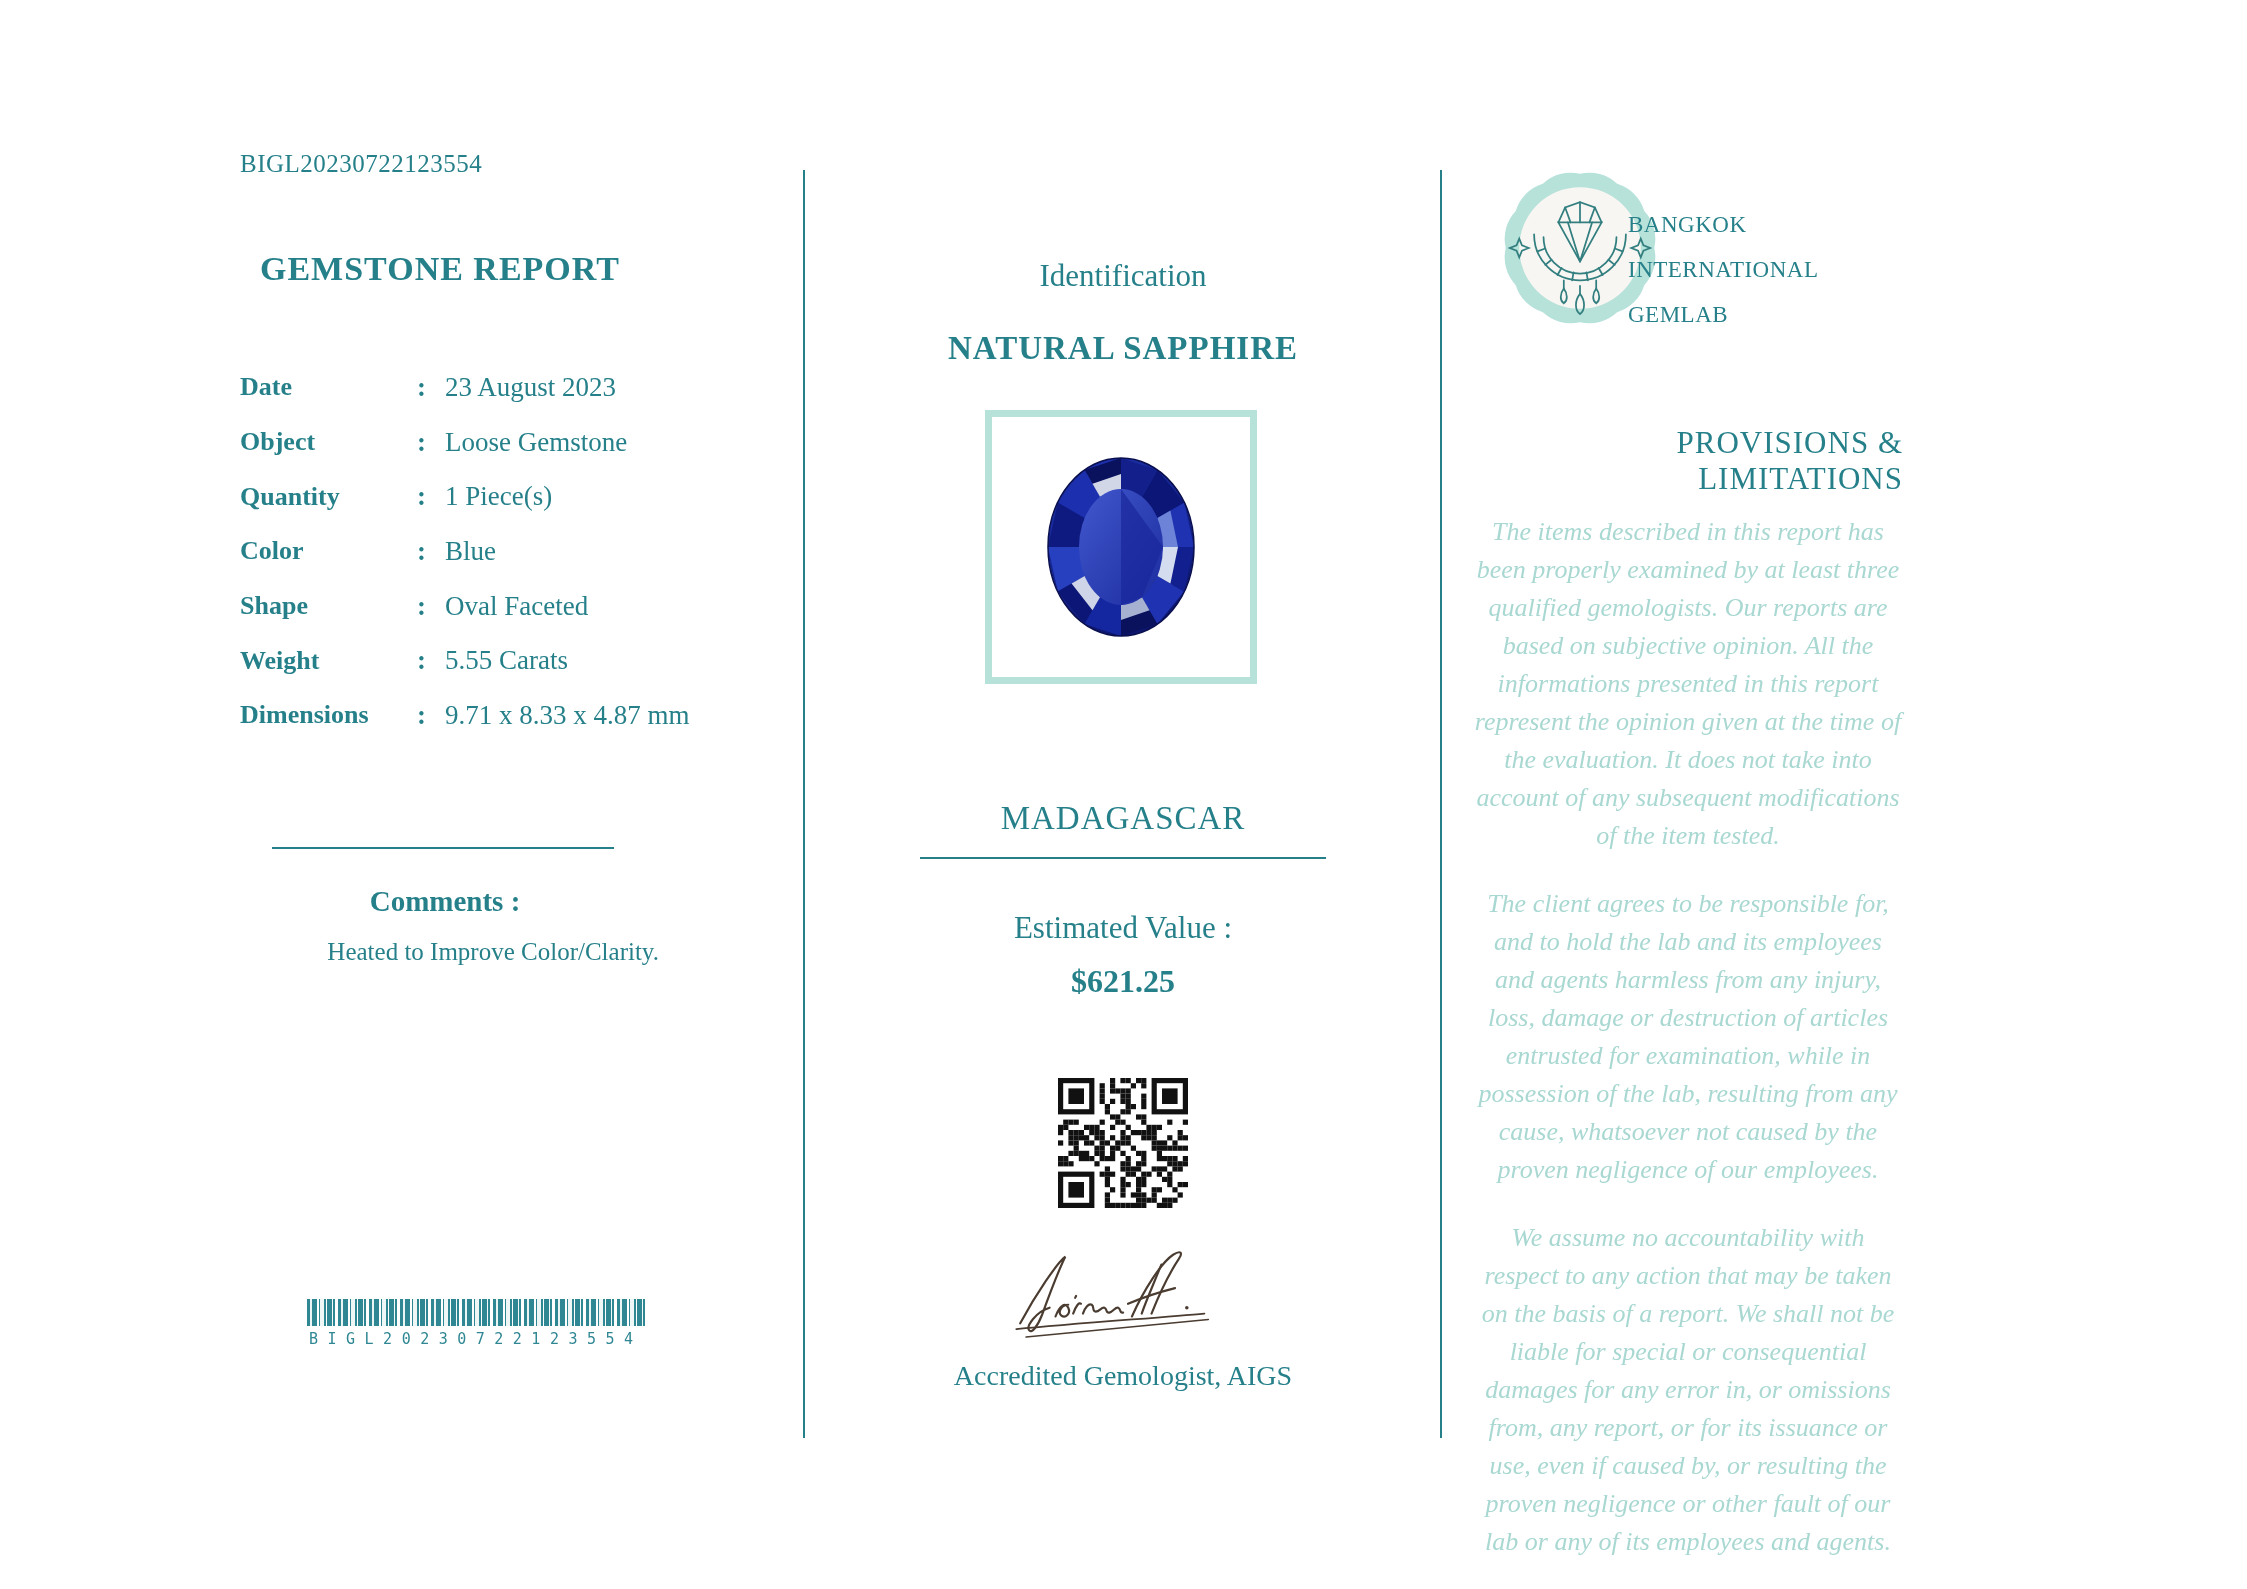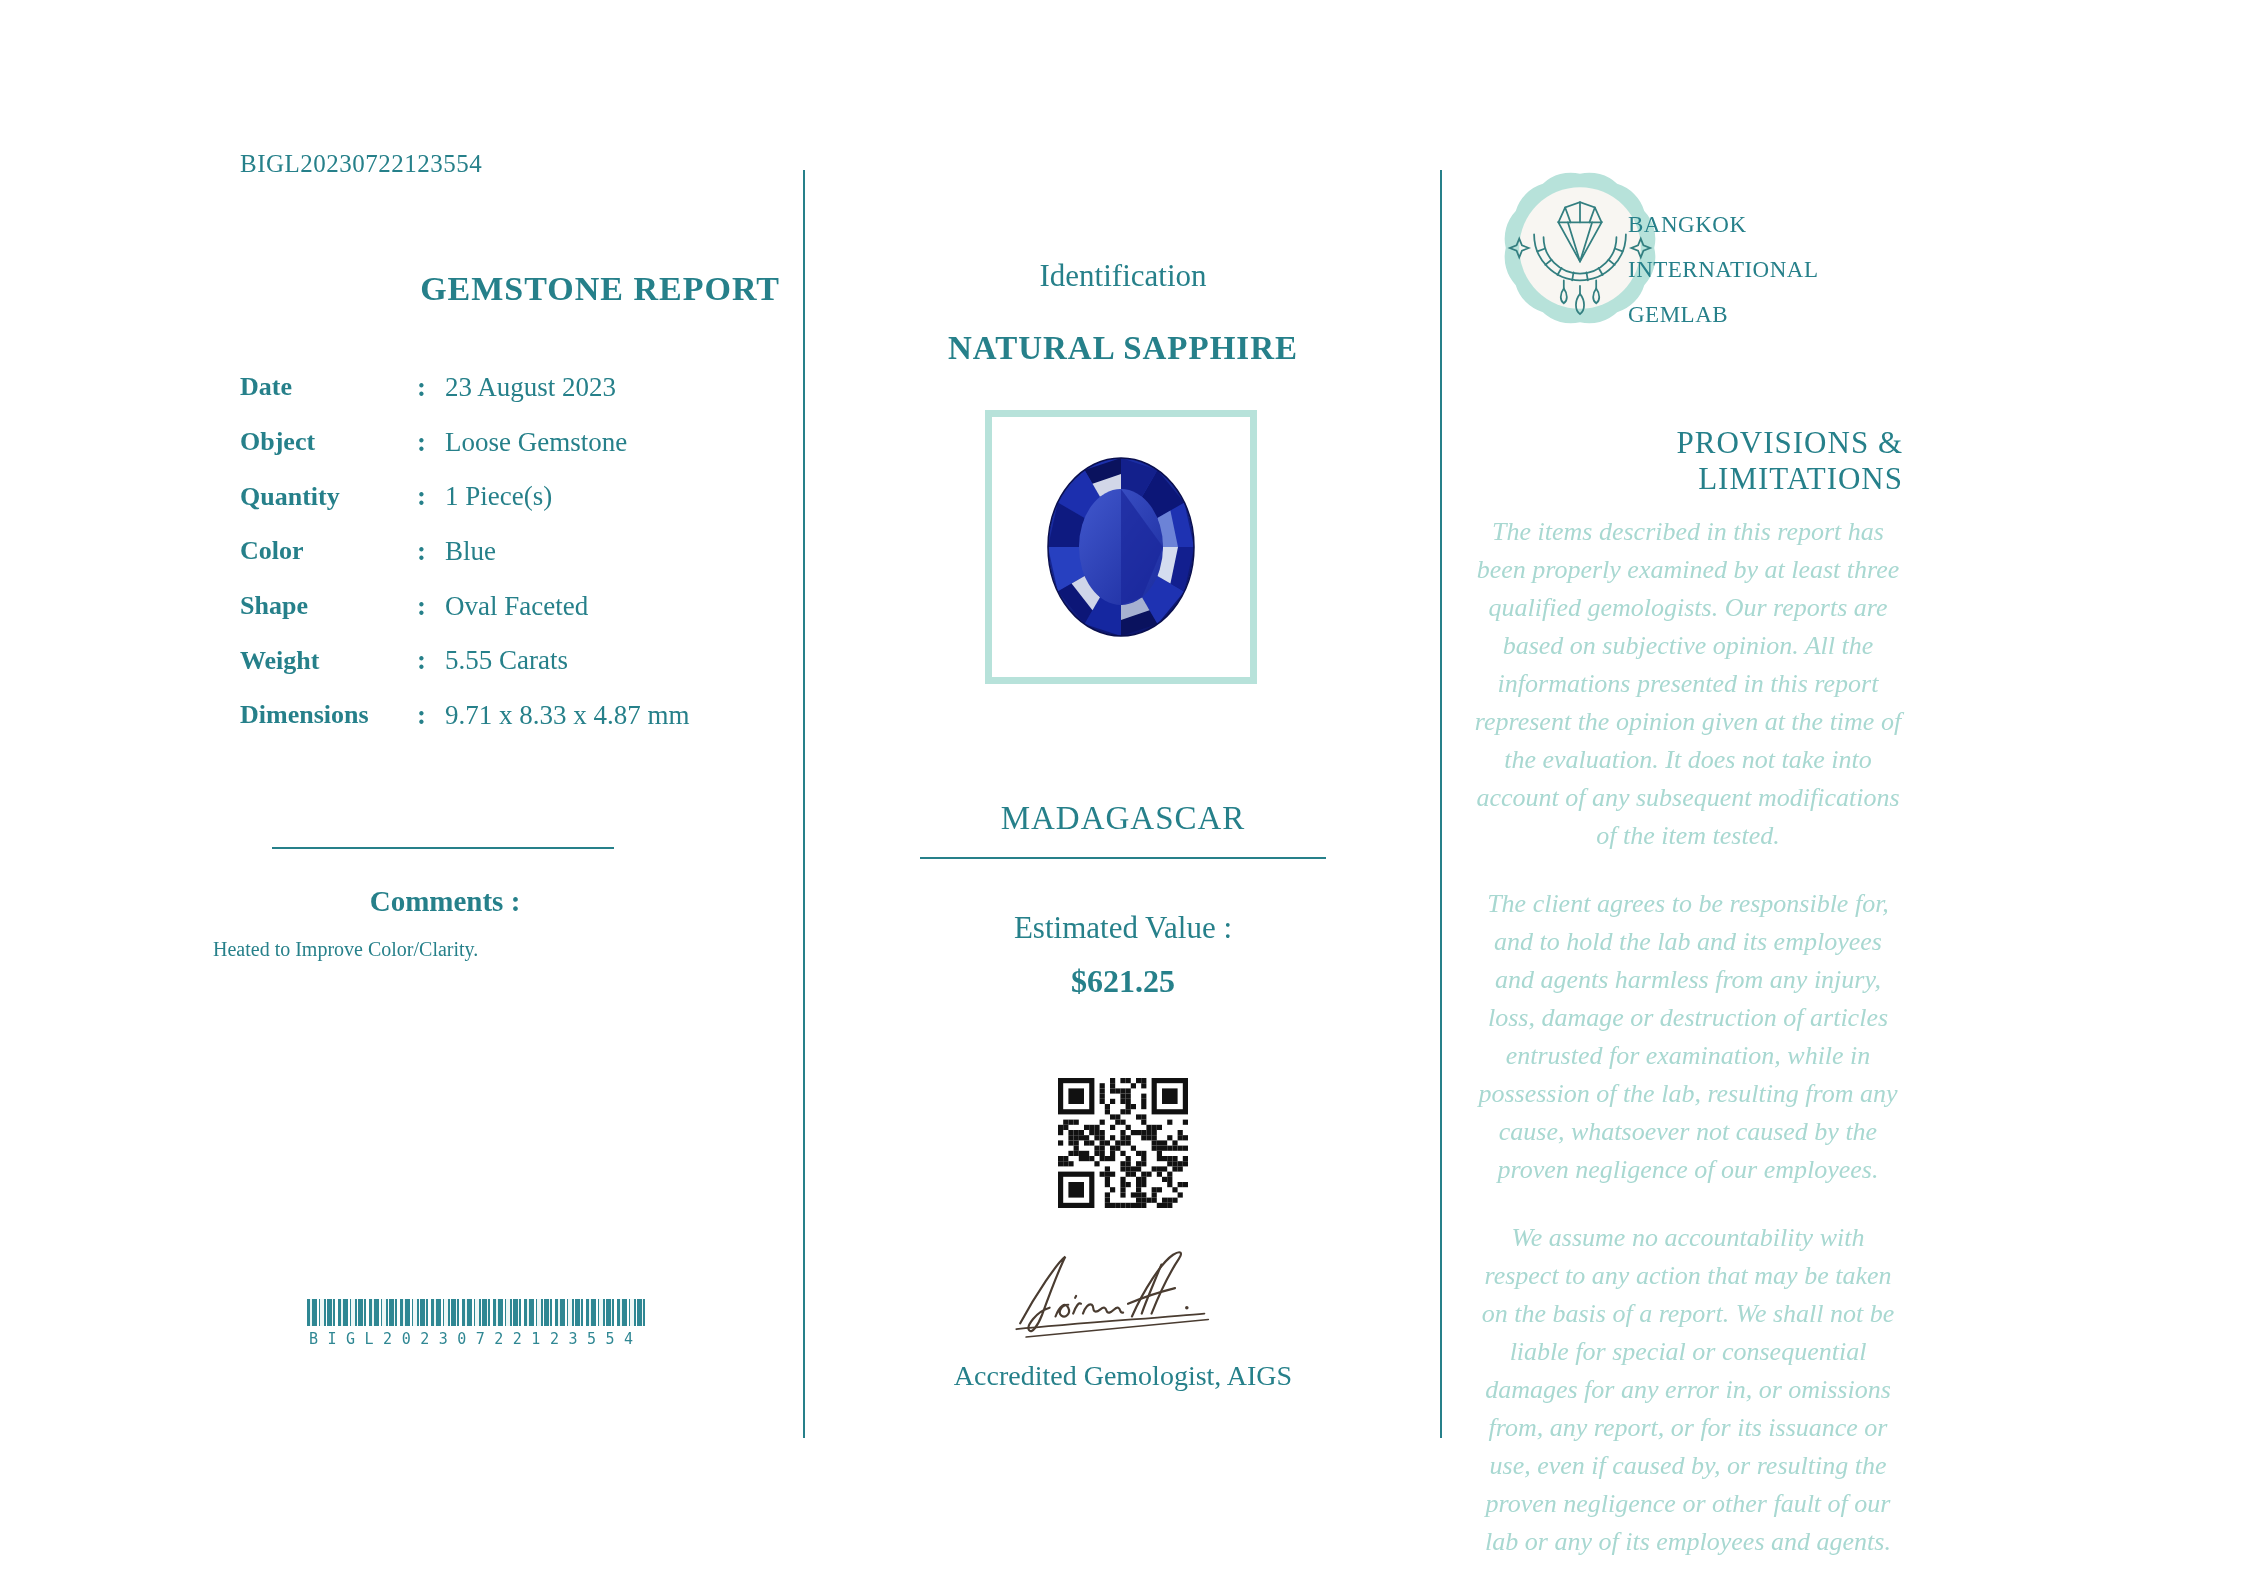--- a/index.html
+++ b/index.html
@@ -14,31 +14,31 @@
   .page{
     position:relative;width:2247px;height:1589px;background:#ffffff;
     font-family:"Liberation Serif","DejaVu Serif",serif;color:var(--teal);
     overflow:hidden;
   }
   .abs{position:absolute;}
   
   .vdiv{position:absolute;top:170px;height:1268px;width:2px;background:var(--teal);}
   
   .report-id{left:240px;top:150px;font-size:25px;letter-spacing:.5px;}
-  .report-title{left:260px;top:250px;width:520px;text-align:right;
-    font-size:34px;font-weight:bold;letter-spacing:1px;margin-top:20px;}
+  .report-title{left:260px;top:250px;width:520px;text-align:left;
+    font-size:34px;font-weight:bold;letter-spacing:1px;}
   .fields{left:240px;top:360px;width:470px;}
   .field-row{display:flex;align-items:center;height:54.7px;font-size:27px;}
   .f-label{width:177px;font-weight:bold;font-size:26px;}
   .f-colon{width:28px;font-weight:bold;}
   .f-value{flex:1;}
   .rule-left{left:272px;top:847px;width:342px;height:2px;background:var(--teal);}
   .comments-label{left:240px;top:885px;width:410px;text-align:center;
     font-size:29px;font-weight:bold;}
-  .comments-text{left:213px;top:938px;width:440px;text-align:left;font-size:20px;}
+  .comments-text{left:219px;top:938px;width:440px;text-align:right;font-size:25px;}
   .barcode{left:307px;top:1299px;width:341px;height:27px;
     background-image:repeating-linear-gradient(90deg,
       var(--bar) 0 3px,#eaf5f4 3px 5px,
       var(--bar) 5px 10px,#ffffff 10px 12px,
       var(--bar) 12px 13px,#eef7f6 13px 17px,
       var(--bar) 17px 19px,#ffffff 19px 20px,
       var(--bar) 20px 25px,#f2f9f8 25px 26px,
       var(--bar) 26px 28px,#ffffff 28px 31px);}
   .barcode-text{left:309px;top:1330px;width:360px;white-space:nowrap;
     font-family:"DejaVu Sans Mono","Liberation Mono",monospace;

